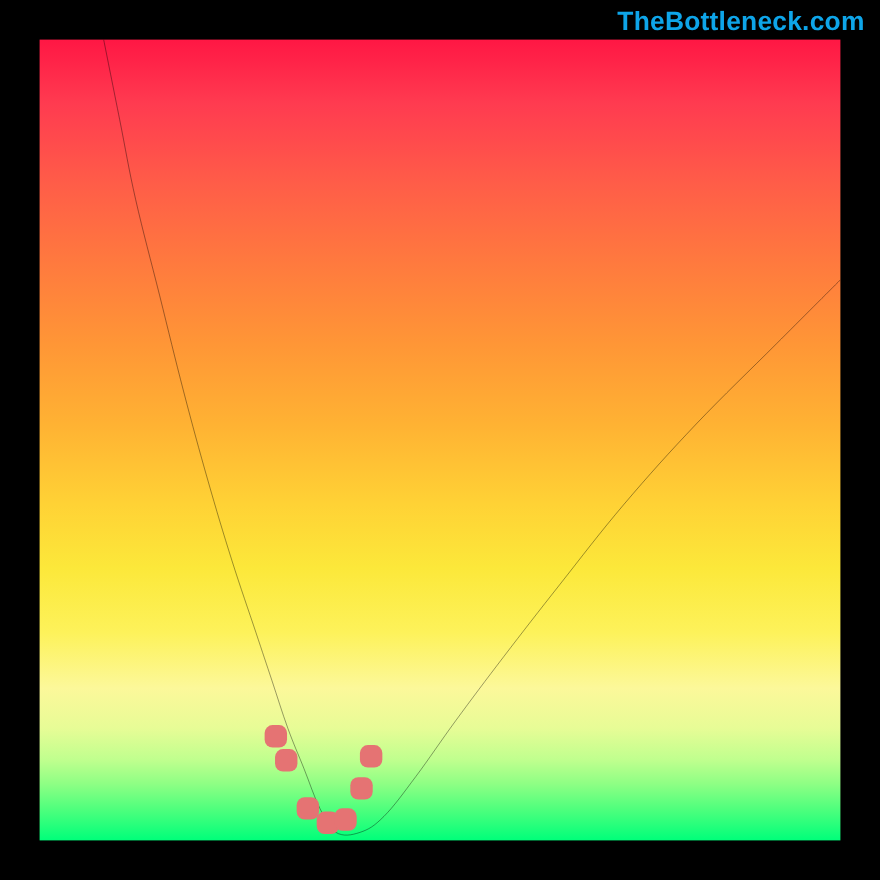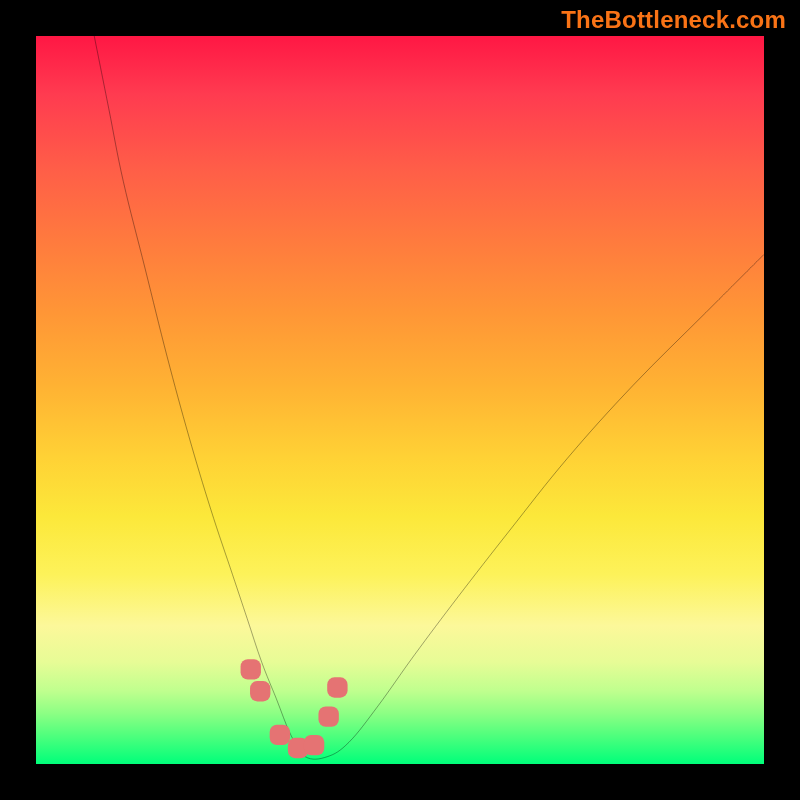--- a/index.html
+++ b/index.html
@@ -10,21 +10,21 @@
     position: relative;
     overflow: hidden;
     font-family: Arial, Helvetica, sans-serif;
   }
   .watermark {
     position: absolute;
     top: 6px;
     right: 14px;
     font-size: 24px;
     font-weight: 600;
-    color: #f97316;
+    color: #0ea5e9;
     letter-spacing: 0.2px;
     z-index: 10;
   }
   .plot-area {
     position: absolute;
     left: 36px;
     top: 36px;
     width: 728px;
     height: 728px;
     background: linear-gradient(

